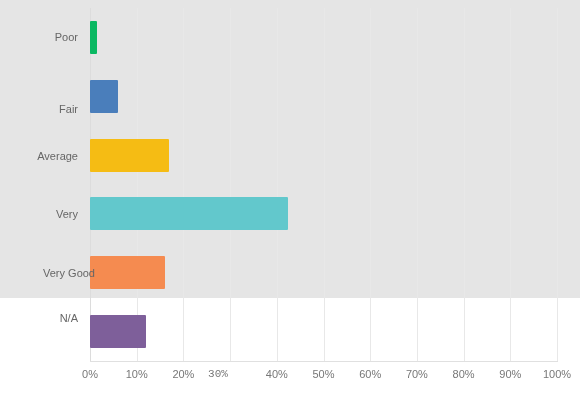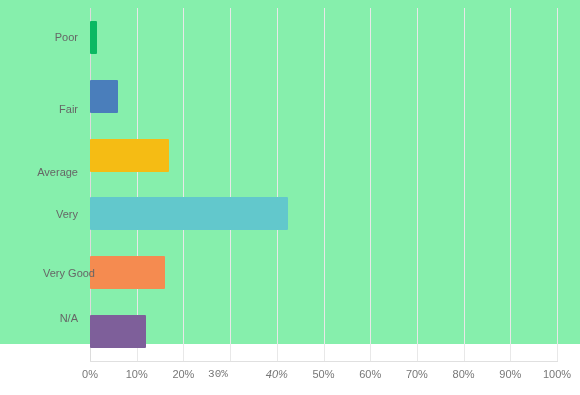--- a/index.html
+++ b/index.html
@@ -10,22 +10,22 @@
   body {
     width: 580px;
     height: 395px;
     font-family: "Liberation Sans", sans-serif;
     overflow: hidden;
   }
 
   #chart-root {
     position: relative;
     width: 580px;
-    height: 344px;
-    background: #86efac;
+    height: 298px;
+    background: #e5e5e5;
   }
 
   
   #plot-area {
     position: absolute;
     left: 90px;
     top: 8px;
     width: 467px;
     height: 353px;
   }
@@ -136,32 +136,32 @@
           <div class="bar" title="N/A 12%" style="width: 56.04px; background: rgb(126, 95, 154);"></div>
         </div>
       </div>
   </div>
 
   <div id="axis-baseline"></div>
 
   <div id="y-labels">
       <div class="cat-label" style="top: 8px; height: 58.8333px;">Poor</div>
       <div class="cat-label" style="top: 80px; height: 58.8333px;">Fair</div>
-      <div class="cat-label" style="top: 143px; height: 58.8333px; text-align: right;">Average</div>
+      <div class="cat-label" style="top: 127px; height: 58.8333px; text-align: right;">Average</div>
       <div class="cat-label" style="top: 184.5px; height: 58.8333px;">Very</div>
       <div class="cat-label" style="top: 243.333px; height: 58.8333px; margin-left: 17px;">Very Good</div>
       <div class="cat-label" style="top: 289px; height: 58.8333px;">N/A</div>
     </div>
 
   <div id="x-ticks">
       <div class="x-tick" style="left: 0px;">0%</div>
       <div class="x-tick" style="left: 46.7px;">10%</div>
       <div class="x-tick" style="left: 93.4px;">20%</div>
       <div class="x-tick" style="left: 128px; font-family: Liberation Mono, monospace;">30%</div>
-      <div class="x-tick" style="left: 186.8px; font-style: italic;">40%</div>
+      <div class="x-tick" style="left: 186.8px;">40%</div>
       <div class="x-tick" style="left: 233.5px;">50%</div>
       <div class="x-tick" style="left: 280.2px;">60%</div>
       <div class="x-tick" style="left: 326.9px;">70%</div>
       <div class="x-tick" style="left: 373.6px;">80%</div>
       <div class="x-tick" style="left: 420.3px;">90%</div>
       <div class="x-tick" style="left: 467px;">100%</div>
     </div>
 
 </div>
 

